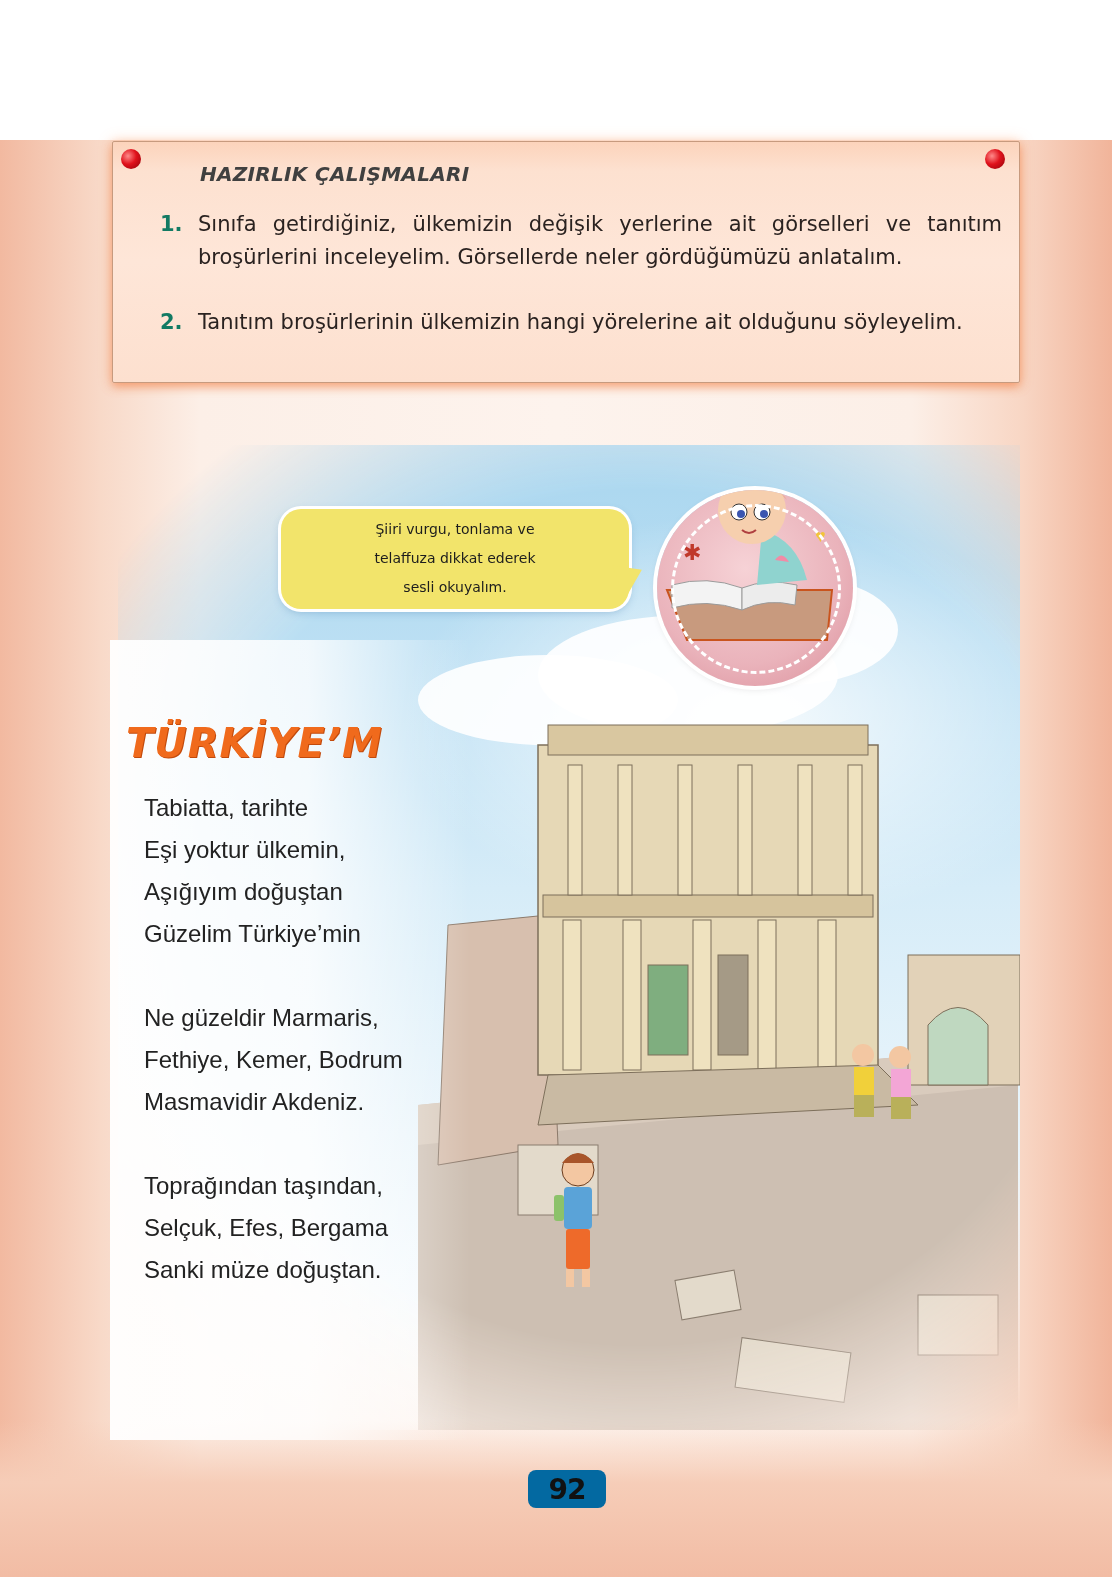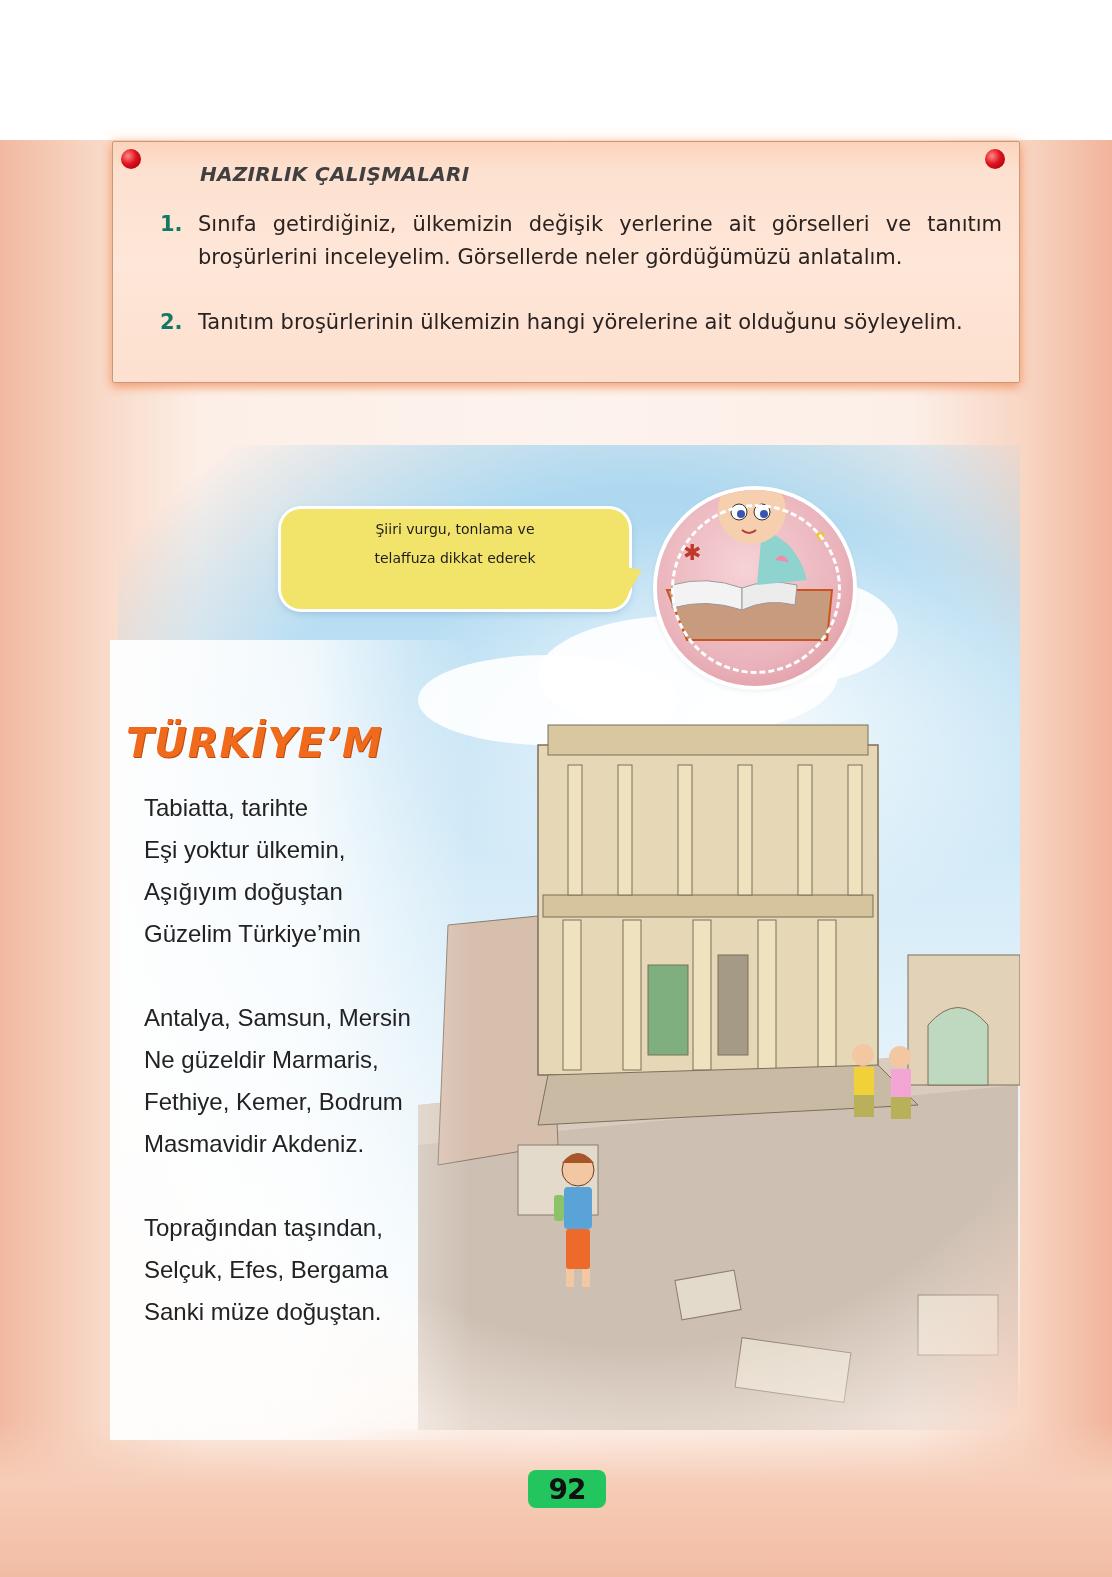--- a/index.html
+++ b/index.html
@@ -99,21 +99,21 @@
   }
   .poem {
     position:absolute; left:126px; top:790px; width:320px;
     font-family:"Liberation Sans", sans-serif; font-size:24px; color:#222222;
   }
   .stanza { margin:0 0 42px 18px; }
   .line { height:42px; line-height:36px; white-space:nowrap; }
 
   .page-number {
     position:absolute; left:528px; top:1470px; width:78px; height:38px;
-    background:#22c55e; border-radius:8px;
+    background:#0369a1; border-radius:8px;
     font-family:"DejaVu Sans", sans-serif; font-weight:bold; font-size:28px;
     text-align:center; line-height:40px; color:#111111; letter-spacing:-1px;
   }
 </style>
 </head>
 <body>
 
 <div class="page-top-white"></div>
 <div class="page-bg"></div>
 <div class="page-bg-bottom"></div>
@@ -194,20 +194,21 @@
     </g>
   </svg>
 </div>
 <div class="scene-left-fade"></div>
 
 <div class="bubble"></div>
 <div class="bubble-tail"></div>
 <div class="bubble-text">
   <div>Şiiri vurgu, tonlama ve</div>
   <div>telaffuza dikkat ederek</div>
+  <div>sesli okuyalım.</div>
 </div>
 
 <div class="avatar-circle">
   <svg width="196" height="196" viewBox="0 0 196 196" style="position:absolute;left:0;top:0;">
     <path d="M10 100 L175 100 L170 150 L30 150 Z" fill="#c89a7e" stroke="#c9541e" stroke-width="2"></path>
     <path d="M15 95 Q50 85 85 98 L85 120 Q50 108 15 118 Z" fill="#f3f3f3" stroke="#9a9a9a"></path>
     <path d="M85 98 Q110 88 140 95 L138 115 Q110 108 85 120 Z" fill="#ececec" stroke="#9a9a9a"></path>
     <path d="M105 40 Q140 50 150 90 L100 95 Z" fill="#8fd3cf"></path>
     <path d="M118 70 Q125 60 132 72 Z" fill="#f18ba6"></path>
     <circle cx="95" cy="20" r="34" fill="#f6cfae"></circle>
@@ -225,21 +226,20 @@
 
 <div class="poem-title">TÜRKİYE’M</div>
 <div class="poem">
   <div class="stanza">
     <div class="line">Tabiatta, tarihte</div>
     <div class="line">Eşi yoktur ülkemin,</div>
     <div class="line">Aşığıyım doğuştan</div>
     <div class="line">Güzelim Türkiye’min</div>
   </div>
   <div class="stanza">
-    <div class="line">Antalya, Samsun, Mersin</div>
     <div class="line">Ne güzeldir Marmaris,</div>
     <div class="line">Fethiye, Kemer, Bodrum</div>
     <div class="line">Masmavidir Akdeniz.</div>
   </div>
   <div class="stanza">
     <div class="line">Toprağından taşından,</div>
     <div class="line">Selçuk, Efes, Bergama</div>
     <div class="line">Sanki müze doğuştan.</div>
   </div>
 </div>

